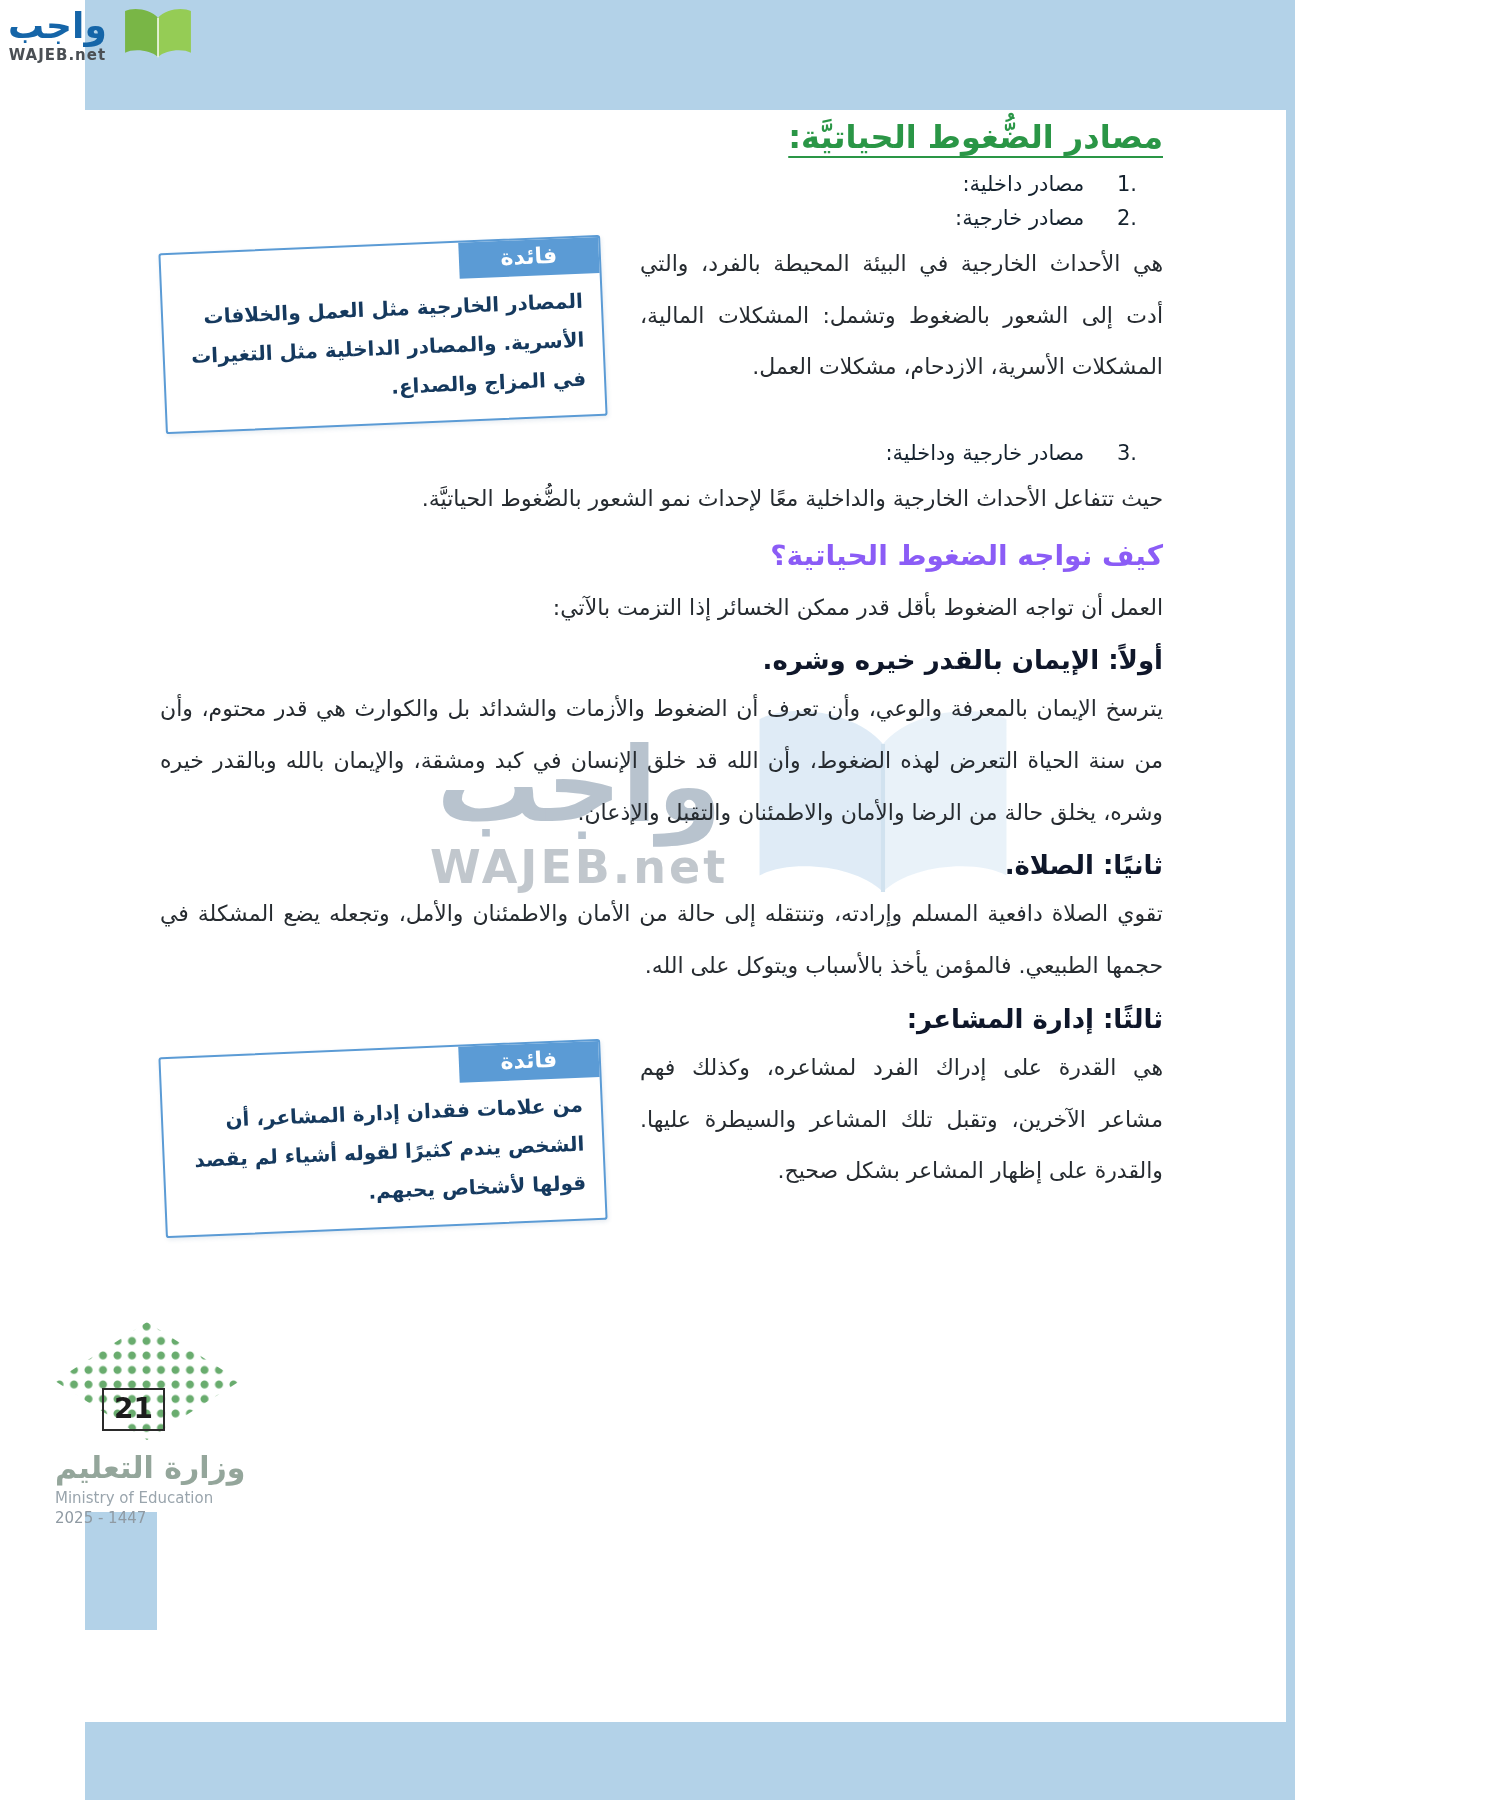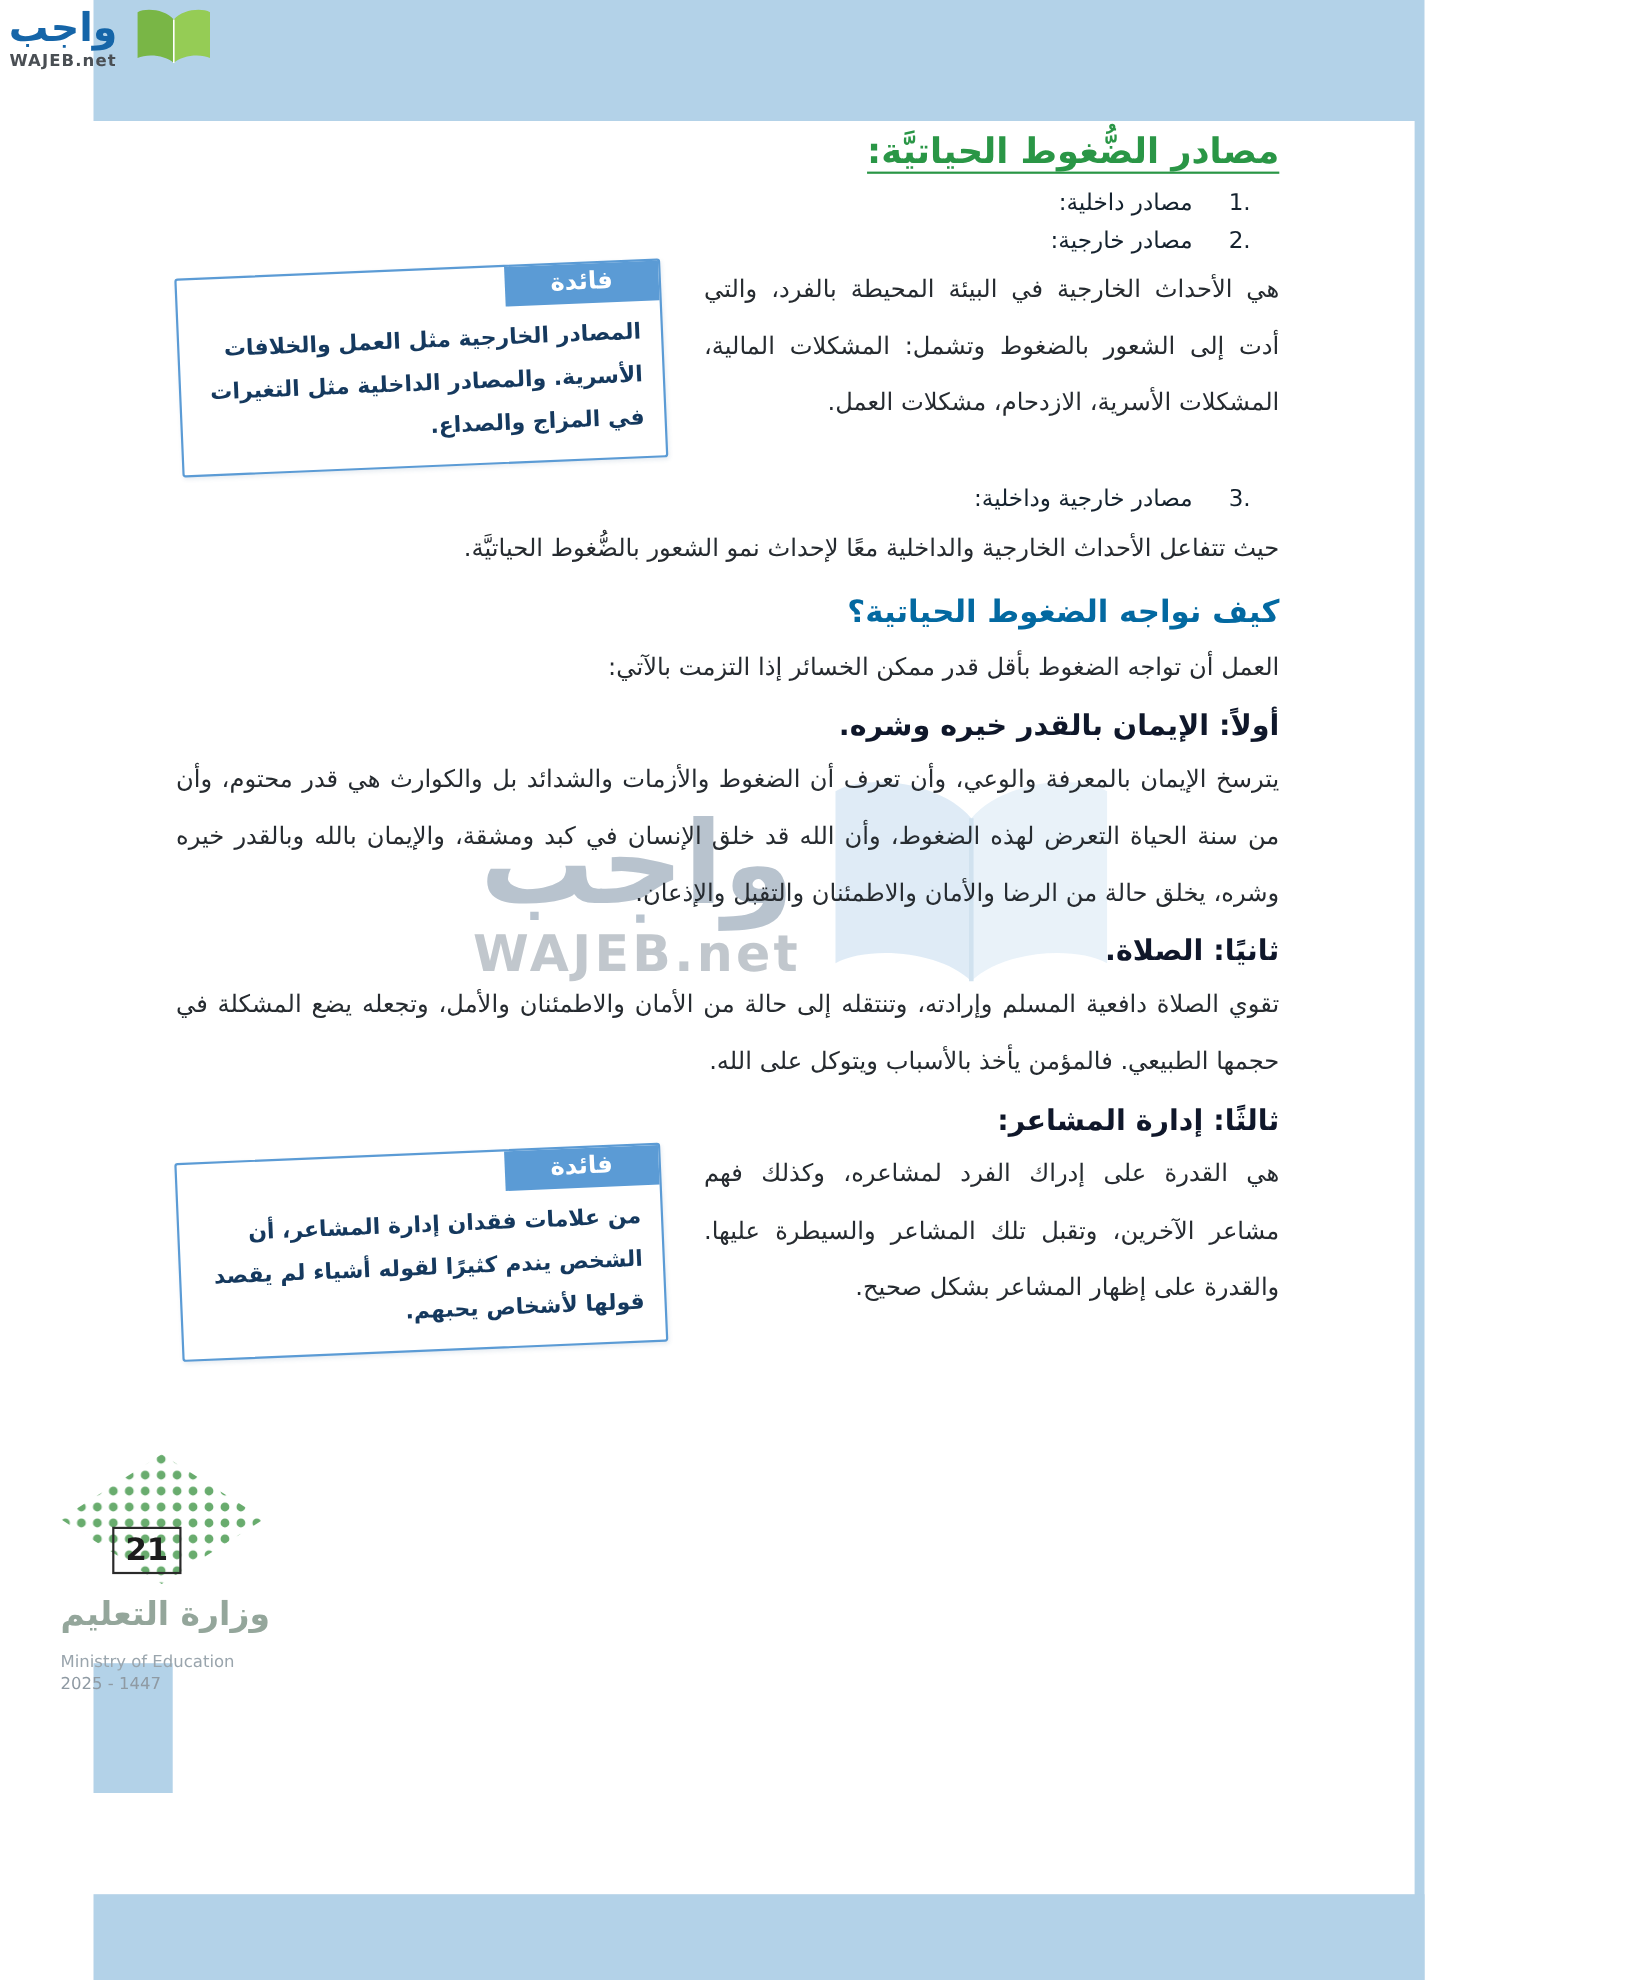--- a/index.html
+++ b/index.html
@@ -33,21 +33,21 @@
     position:absolute; top:118px; left:160px; width:1003px;
     direction:rtl; text-align:justify; z-index:3;
     color:#262b30; font-size:22px;
   }
   .content p { line-height:2.35; margin:0 0 10px; }
 
   .h-green-title {
     color:#2a9646; font-size:32px; font-weight:bold; margin:0 0 16px;
     text-decoration:underline; text-underline-offset:8px; text-decoration-thickness:2px;
   }
-  .h-green-q { clear:both; color:#0369a1; font-size:28px; font-weight:bold; margin:14px 0 10px; }
+  .h-green-q { clear:both; color:#8b5cf6; font-size:28px; font-weight:bold; margin:14px 0 10px; }
   .h-num { clear:both; color:#15222e; font-size:21px; font-weight:normal; margin:10px 0 8px; padding-right:26px; }
   .h-num .num { direction:ltr; display:inline-block; margin-left:26px; }
   .h-method { clear:both; color:#0f172a; font-size:26px; font-weight:bold; margin:12px 0 8px; }
 
   
   .benefit {
     float:left; width:442px; background:#ffffff;
     border:2px solid #5b9bd5; border-radius:3px;
     margin:6px 36px 16px 2px;
     transform:rotate(-2.4deg); transform-origin:center;
@@ -58,21 +58,21 @@
     font-weight:bold; font-size:22px; padding:4px 0 7px;
   }
   .benefit-text {
     padding:8px 18px 16px; color:#15395e; font-weight:bold;
     font-size:20px; line-height:1.95; text-align:right;
   }
 
   
   .ministry { position:absolute; left:55px; top:1322px; width:250px; z-index:2; text-align:left; }
   .ministry-ar { color:#94a69b; font-size:30px; font-weight:bold; margin-top:6px; direction:rtl; text-align:left; }
-  .ministry-en { color:#9aa5ad; font-size:15px; margin-top:16px; }
+  .ministry-en { color:#9aa5ad; font-size:15px; margin-top:4px; }
   .ministry-years { color:#8f9aa3; font-size:15px; margin-top:2px; }
 
   .page-num {
     position:absolute; left:102px; top:1388px; z-index:4;
     font-size:28px; font-weight:bold; color:#1c1c1c;
     border:2px solid #2a2a2a; padding:2px 10px 4px; background:transparent;
   }
 </style>
 </head>
 <body>

